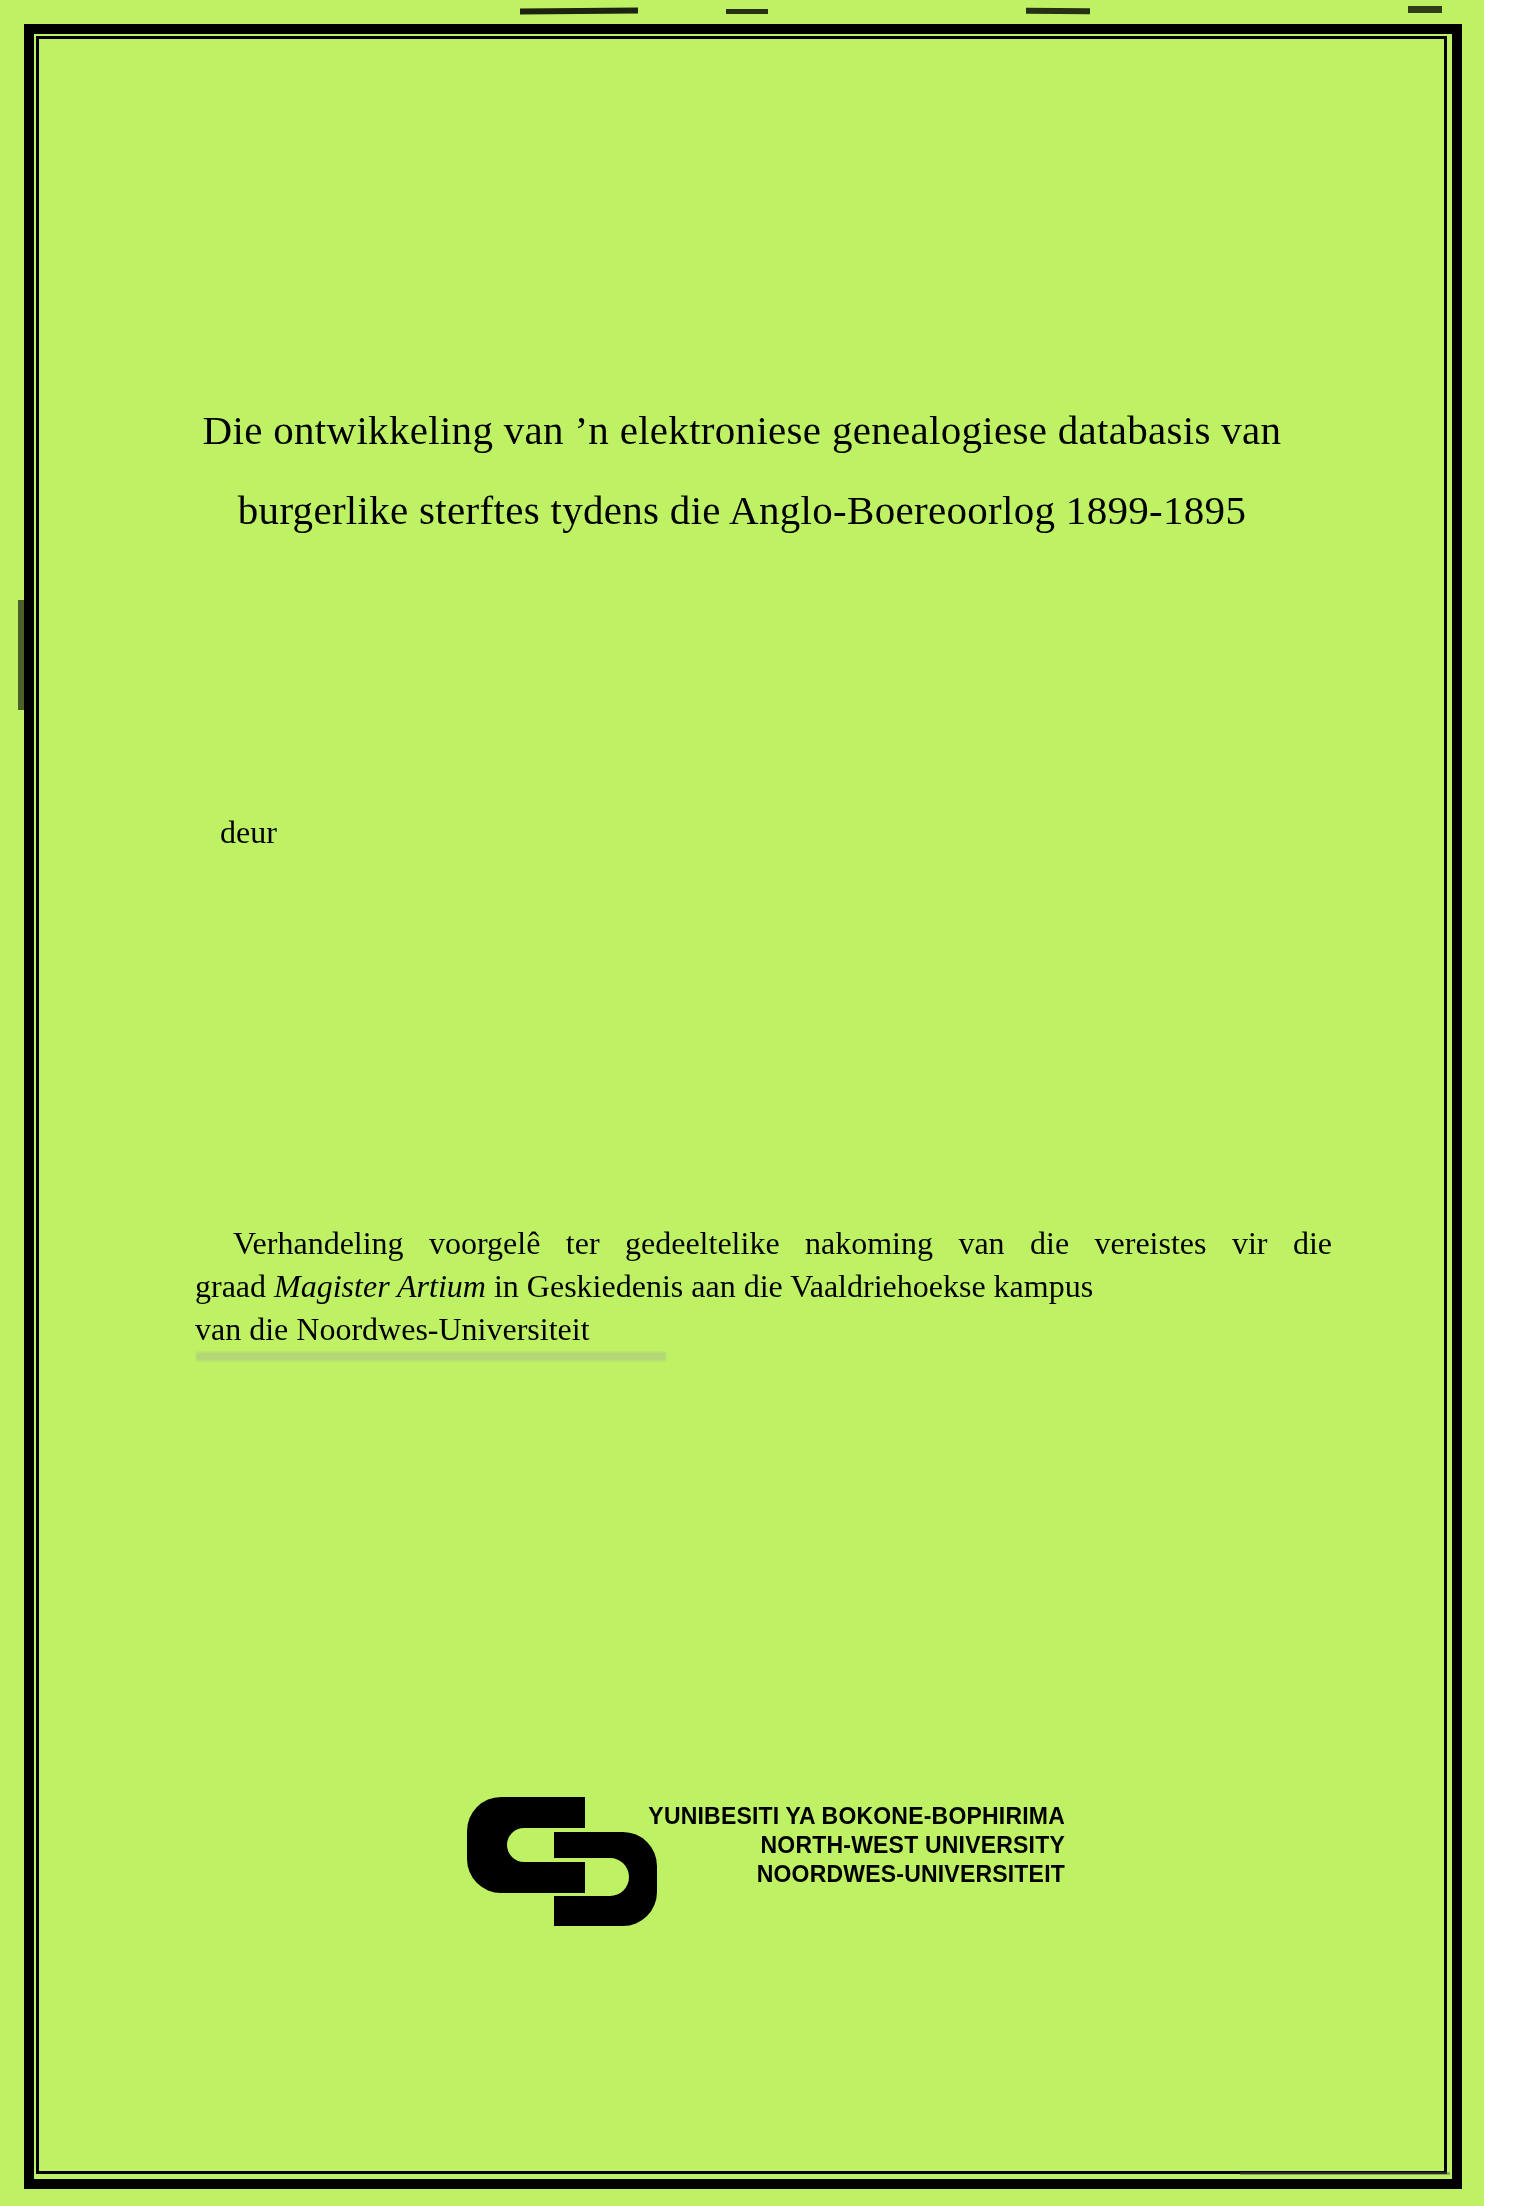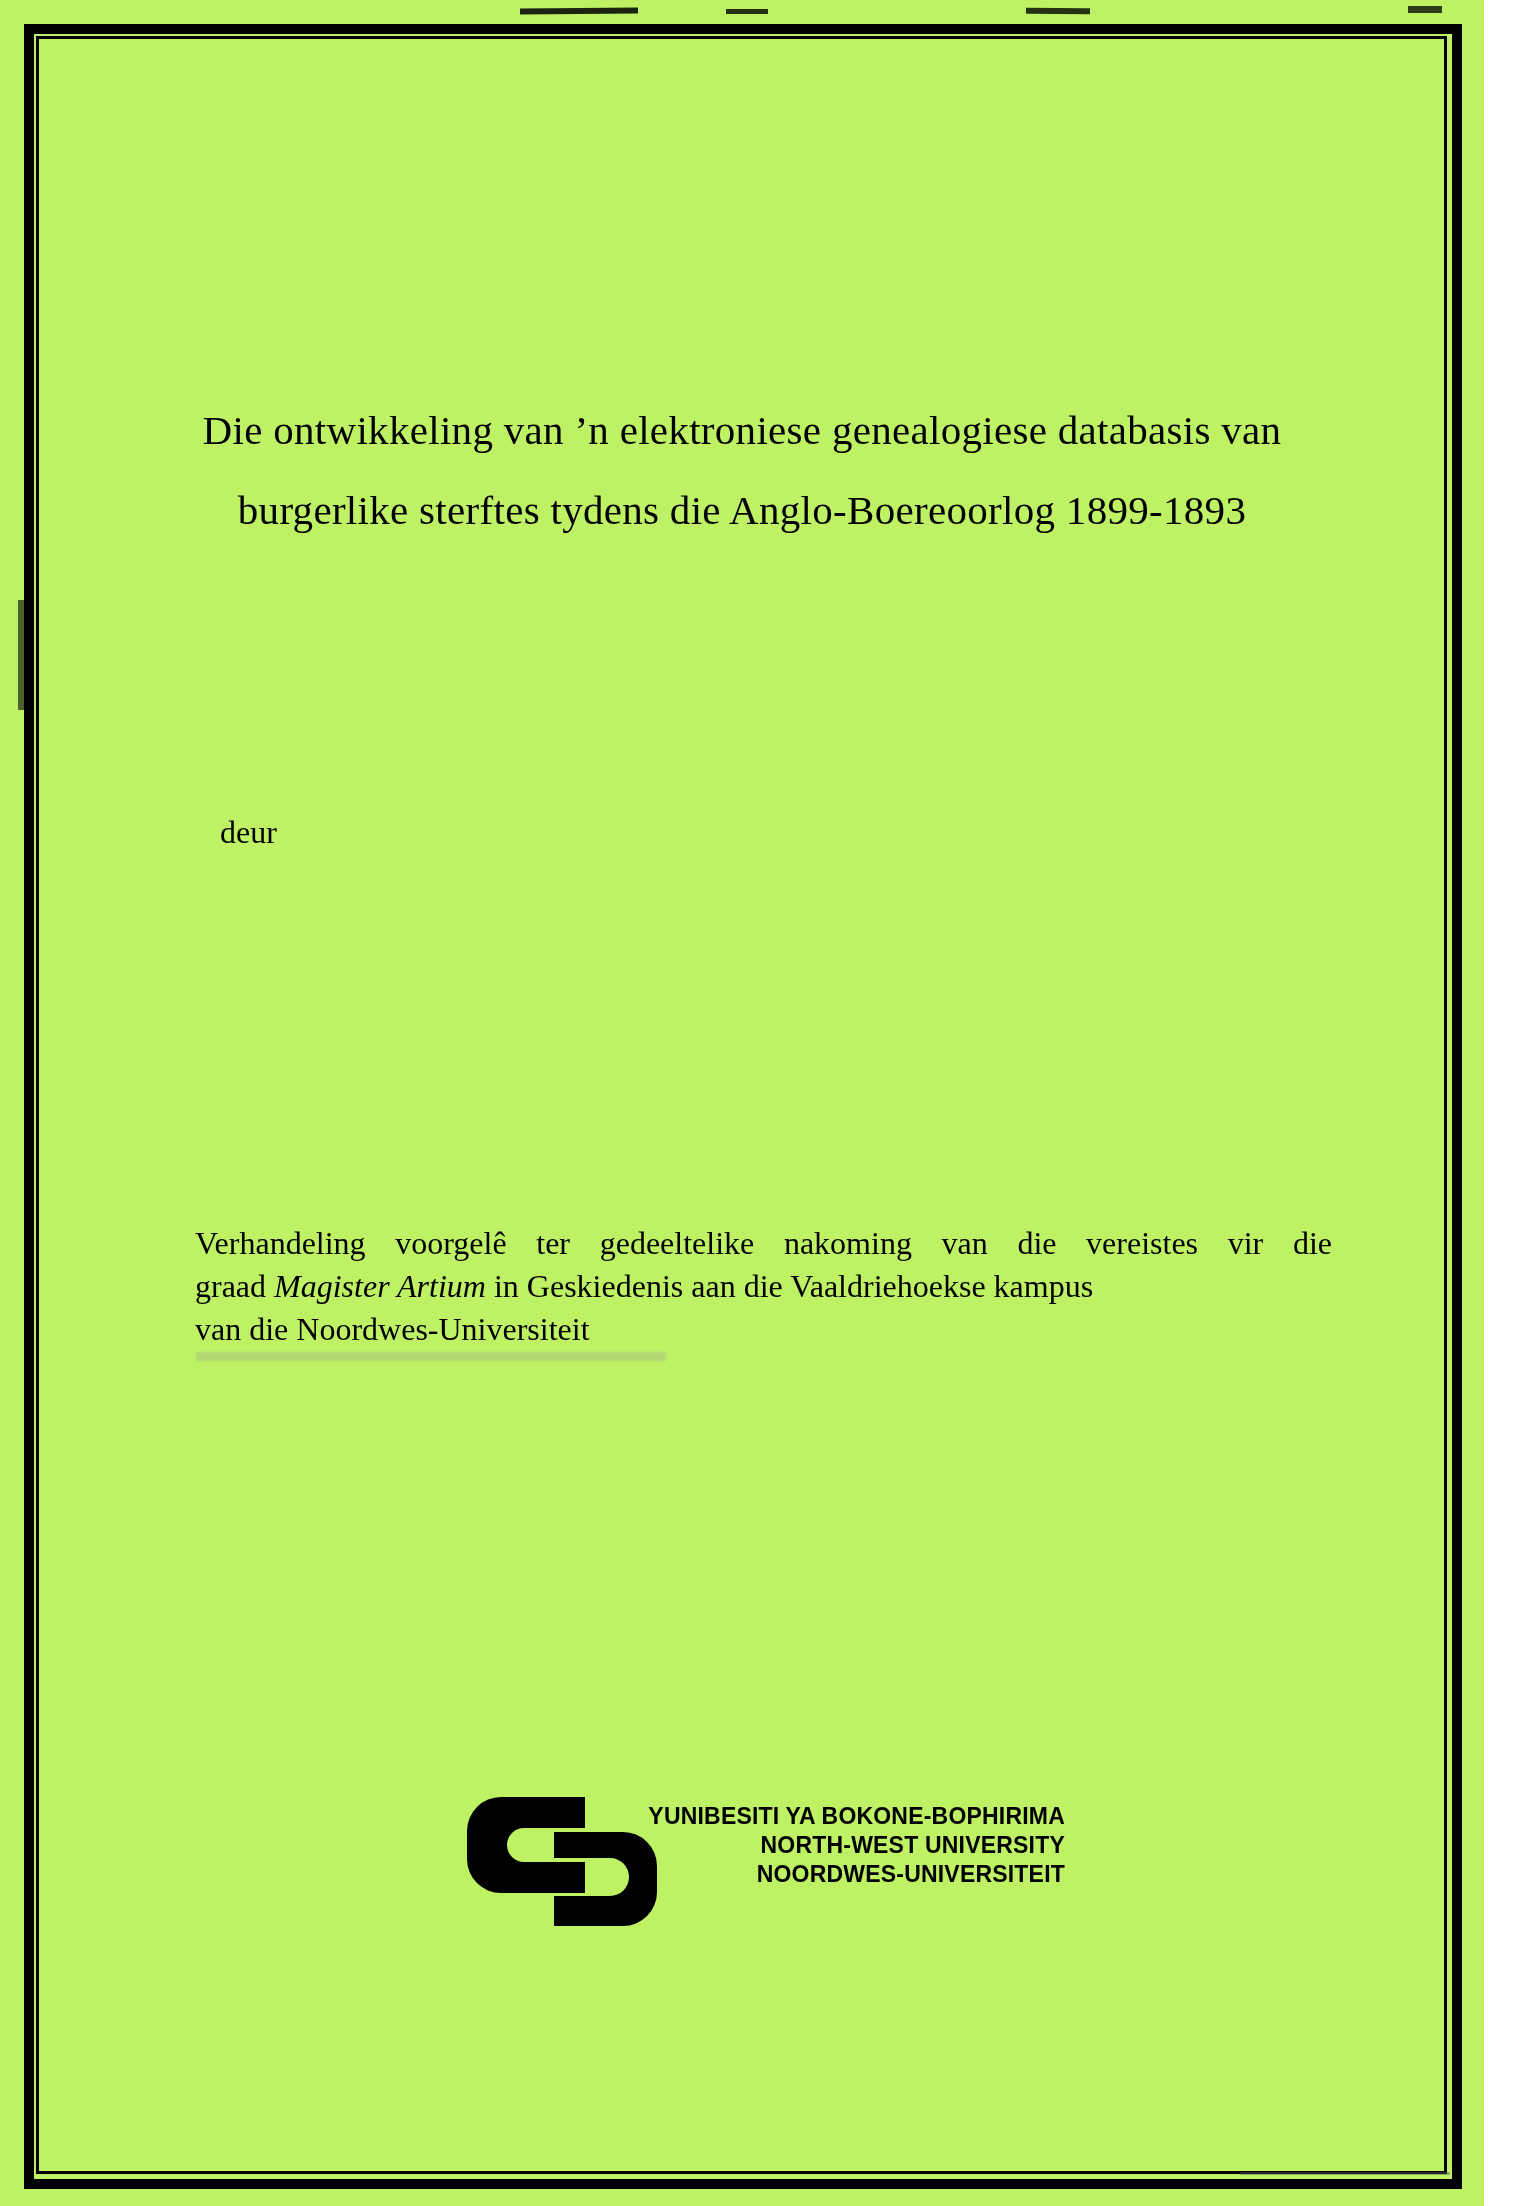--- a/index.html
+++ b/index.html
@@ -65,20 +65,21 @@
   }
   .desc {
     position: absolute;
     left: 195px; top: 1222px; width: 1137px;
     font-size: 32px;
     line-height: 43px;
   }
   .desc-line.justify {
     text-align: justify;
     text-align-last: justify;
+    margin-left: 38px;
   }
   .desc em { font-style: italic; }
   .supervisor {
     position: absolute;
     left: 193px; top: 1645px;
     font-size: 32px;
     line-height: 43px;
   }
   .logo {
     position: absolute;
@@ -109,21 +110,21 @@
   <div class="artifact a1"></div>
   <div class="artifact a2"></div>
   <div class="artifact a3"></div>
   <div class="artifact a4"></div>
   <div class="artifact a5"></div>
   <div class="artifact a6"></div>
   <div class="ghost"></div>
 
   <div class="title">
     <div>Die ontwikkeling van ’n elektroniese genealogiese databasis van</div>
-    <div>burgerlike sterftes tydens die Anglo-Boereoorlog 1899-1893</div>
+    <div>burgerlike sterftes tydens die Anglo-Boereoorlog 1899-1895</div>
   </div>
 
   <div class="byline">deur</div>
 
 
   <div class="desc">
     <div class="desc-line justify">Verhandeling voorgelê ter gedeeltelike nakoming van die vereistes vir die</div>
     <div class="desc-line"><span>graad </span><em>Magister Artium</em><span> in Geskiedenis aan die Vaaldriehoekse kampus</span></div>
     <div class="desc-line">van die Noordwes-Universiteit</div>
   </div>

